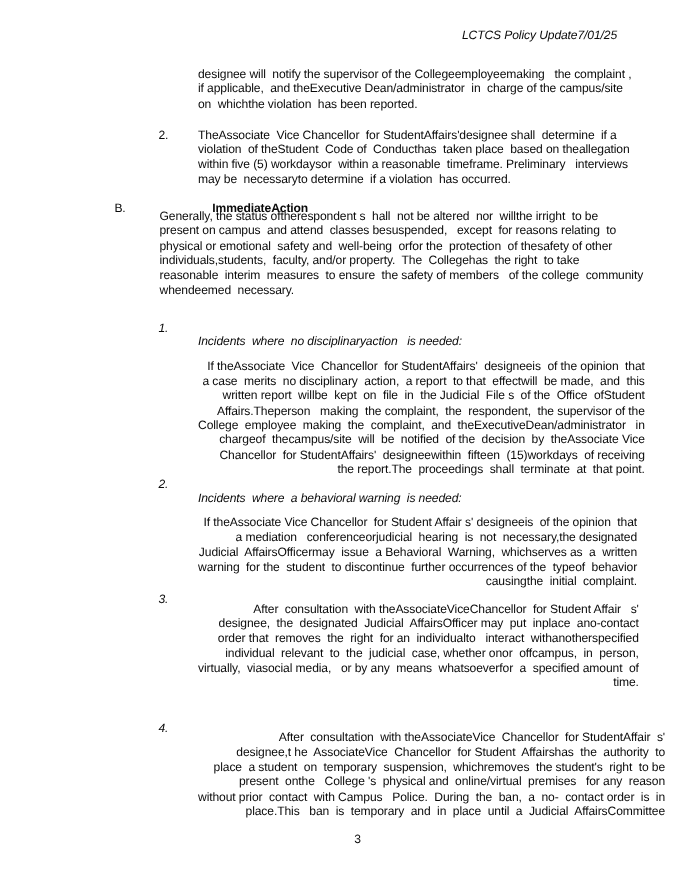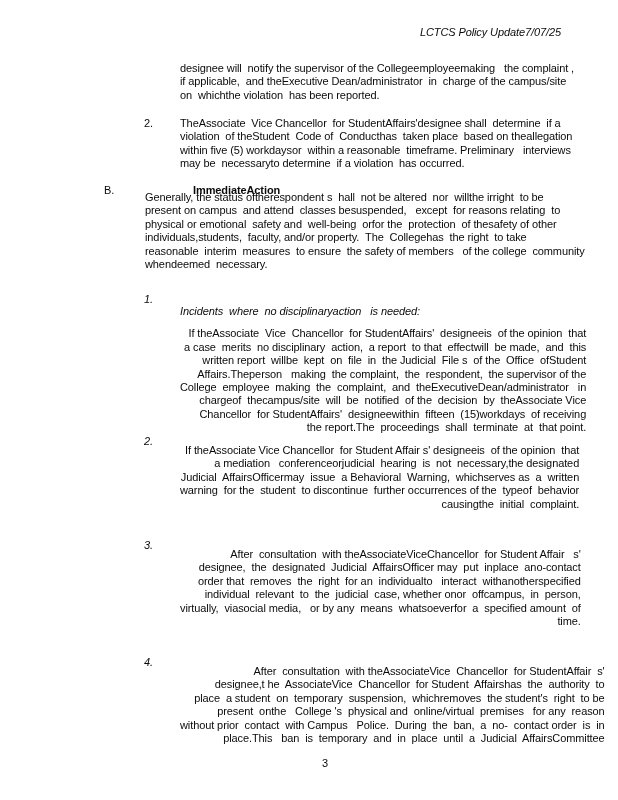--- a/index.html
+++ b/index.html
@@ -27,21 +27,21 @@
   .section-title{font-weight:bold;padding-left:48px;}
   .item-heading{font-style:italic;white-space:pre;margin-top:12px;}
   .item-para{margin-top:9px;text-align:right;}
   .footer-page-num{position:absolute;top:757px;left:322px;}
 </style>
 </head>
 <body>
 
 <div class="page">
 
-  <div class="doc-header">LCTCS Policy Update7/07/25</div>
+  <div class="doc-header">LCTCS Policy Update7/01/25</div>
 
   <div class="abs para" style="top:62px;left:180px;">designee will  notify the supervisor of the Collegeemployeemaking   the complaint ,
 if applicable,  and theExecutive Dean/administrator  in  charge of the campus/site
 on  whichthe violation  has been reported.</div>
 
   <div class="abs row" style="top:117px;left:144px;">
     <span class="num">2.</span>
     <div class="para">TheAssociate  Vice Chancellor  for StudentAffairs'designee shall  determine  if a
 violation  of theStudent  Code of  Conducthas  taken place  based on theallegation
 within five (5) workdaysor  within a reasonable  timeframe. Preliminary   interviews
@@ -71,20 +71,21 @@
 College  employee  making  the  complaint,  and  theExecutiveDean/administrator   in
 chargeof  thecampus/site  will  be  notified  of the  decision  by  theAssociate Vice
 Chancellor  for StudentAffairs'  designeewithin  fifteen  (15)workdays  of receiving
 the report.The  proceedings  shall  terminate  at  that point.</div>
     </div>
   </div>
 
   <div class="abs row" style="top:435px;left:144px;">
     <span class="num italic">2.</span>
     <div>
+      <div class="item-heading">Incidents  where  a behavioral warning  is needed:</div>
       <div class="para item-para">If theAssociate Vice Chancellor  for Student Affair s' designeeis  of the opinion  that
 a mediation   conferenceorjudicial  hearing  is  not  necessary,the designated
 Judicial  AffairsOfficermay  issue  a Behavioral  Warning,  whichserves as  a  written
 warning  for the  student  to discontinue  further occurrences of the  typeof  behavior
 causingthe  initial  complaint.</div>
     </div>
   </div>
 
   <div class="abs row" style="top:539px;left:144px;">
     <span class="num italic">3.</span>

